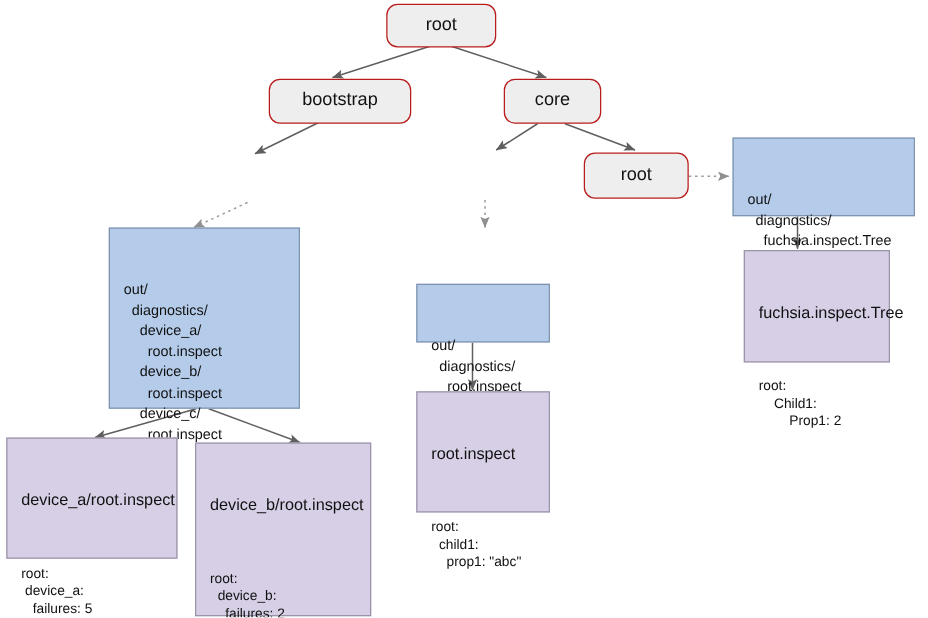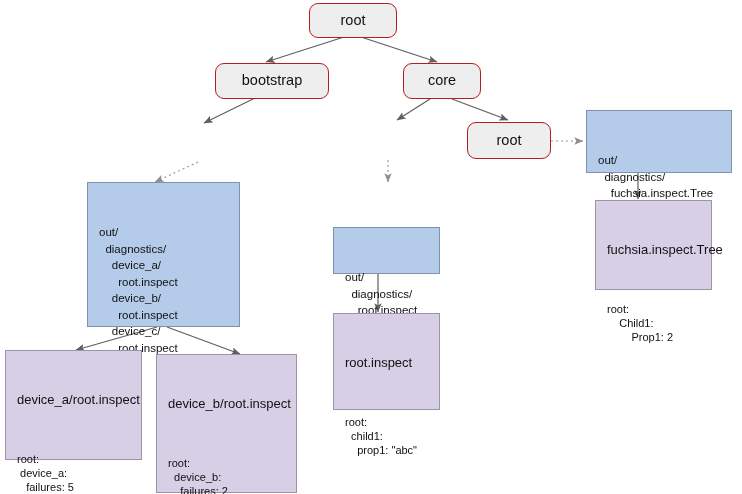--- a/index.html
+++ b/index.html
@@ -150,21 +150,21 @@
   diagnostics/
     root.inspect</span>
   </div>
 
   <div class="box blue" style="left:586px; top:110px; width:146px; height:63px;">
     <span class="tree">out/
   diagnostics/
     fuchsia.inspect.Tree</span>
   </div>
 
-  <div class="box purple" style="left:5px; top:350px; width:137px; height:110px;">
+  <div class="box purple" style="left:5px; top:350px; width:137px; height:97px;">
     <span class="title">device_a/root.inspect</span>
     <span class="body">root:
  device_a:
    failures: 5</span>
   </div>
 
   <div class="box purple" style="left:156px; top:354px; width:141px; height:139px;">
     <span class="title">device_b/root.inspect</span>
     <span class="body">root:
   device_b:

